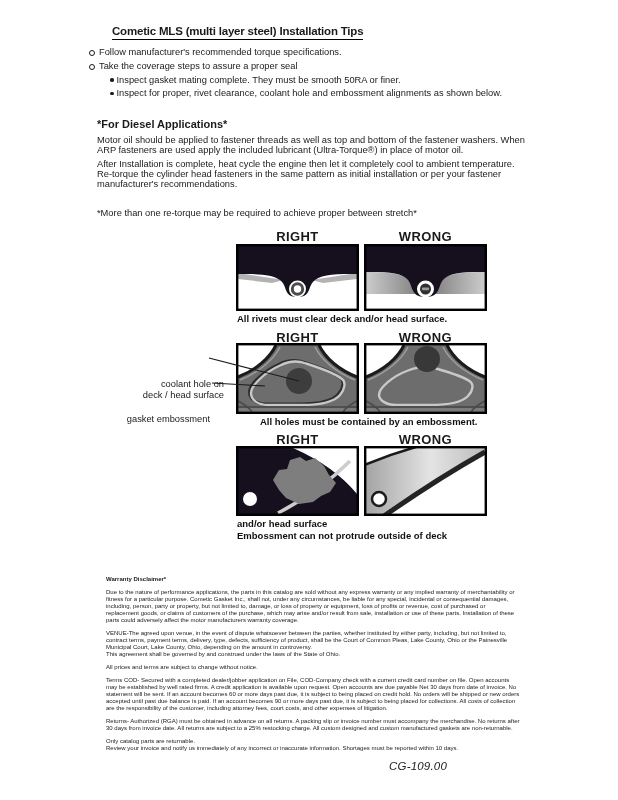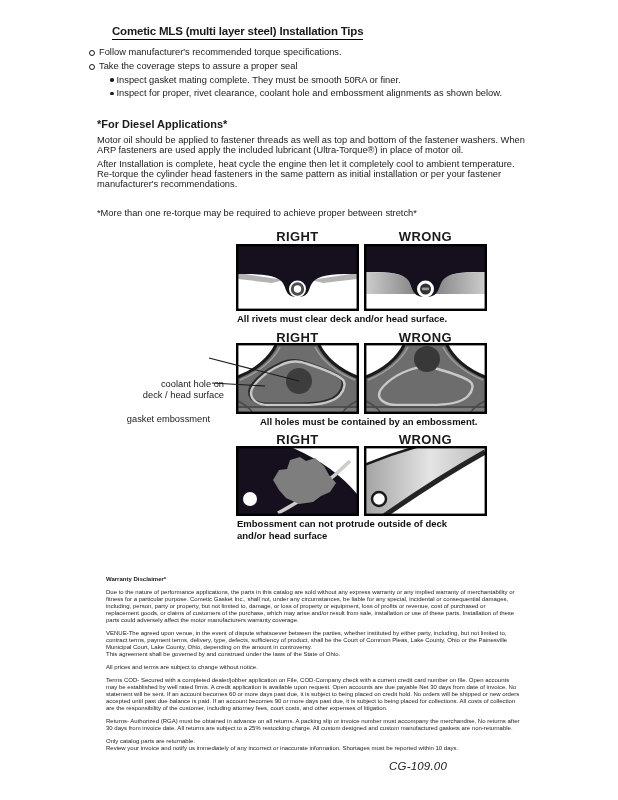--- a/index.html
+++ b/index.html
@@ -191,22 +191,22 @@
       <path d="M0,19 Q30,8 56,0 L121,0 L121,5 Q69,32 20,70 L0,70 Z" fill="url(#gs3)"></path>
       <path d="M24,70 Q75,36 121,9 L121,70 Z" fill="#ffffff"></path>
       <path d="M20,70 Q73,33 121,6" fill="none" stroke="#242424" stroke-width="5"></path>
       <path d="M55,0 Q27,8 0,19" fill="none" stroke="#1a1a1a" stroke-width="2.5"></path>
       <circle cx="15" cy="53" r="7" fill="#ffffff" stroke="#1a1a1a" stroke-width="2.5"></circle>
       <rect x="1.2" y="1.2" width="120.6" height="67.6" fill="none" stroke="#000000" stroke-width="2.4"></rect>
     </svg>
   </div>
 
   <div class="abs caption2" style="left:237px;top:518px;">
+    <div>and/or head surface</div>
     <div>Embossment can not protrude outside of deck</div>
-    <div>and/or head surface</div>
   </div>
 
   <div class="abs disclaimer">
     <div class="dh">Warranty Disclaimer*</div>
     <p>Due to the nature of performance applications, the parts in this catalog are sold without any express warranty or any implied warranty of merchantability or fitness for a particular purpose.  Cometic Gasket Inc., shall not, under any circumstances, be liable for any special, incidental or consequential damages, including, person, party or property, but not limited to, damage, or loss of property or equipment, loss of profits or revenue, cost of purchased or replacement goods, or claims of customers of the purchase, which may arise and/or result from sale, installation or use of these parts.  Installation of these parts could adversely affect the motor manufacturers warranty coverage.</p>
     <p class="tight">VENUE-The agreed upon venue, in the event of dispute whatsoever between the parties, whether instituted by either party, including, but not limited to, contract terms, payment terms, delivery, type, defects, sufficiency of product, shall be the Court of Common Pleas, Lake County, Ohio or the Painesville Municipal Court, Lake County, Ohio, depending on the amount in controversy.</p>
     <p>This agreement shall be governed by and construed under the laws of the State of Ohio.</p>
     <p>All prices and terms are subject to change without notice.</p>
     <p>Terms COD- Secured with a completed dealer/jobber application on File, COD-Company check with a current credit card number on file.  Open accounts may be established by well rated firms.  A credit application is available upon request.  Open accounts are due payable Net 30 days from date of invoice.  No statement will be sent.  If an account becomes 60 or more days past due, it is subject to being placed on credit hold.  No orders will be shipped or new orders accepted until past due balance is paid.  If an account becomes 90 or more days past due, it is subject to being placed for collections.  All costs of collection are the responsibility of the customer, including attorney fees, court costs, and other expenses of litigation.</p>
     <p>Returns- Authorized (RGA) must be obtained in advance on all returns.  A packing slip or invoice number must accompany the merchandise.  No returns after 30 days from invoice date.  All returns are subject to a 25% restocking charge.  All custom designed and custom manufactured gaskets are non-returnable.</p>

